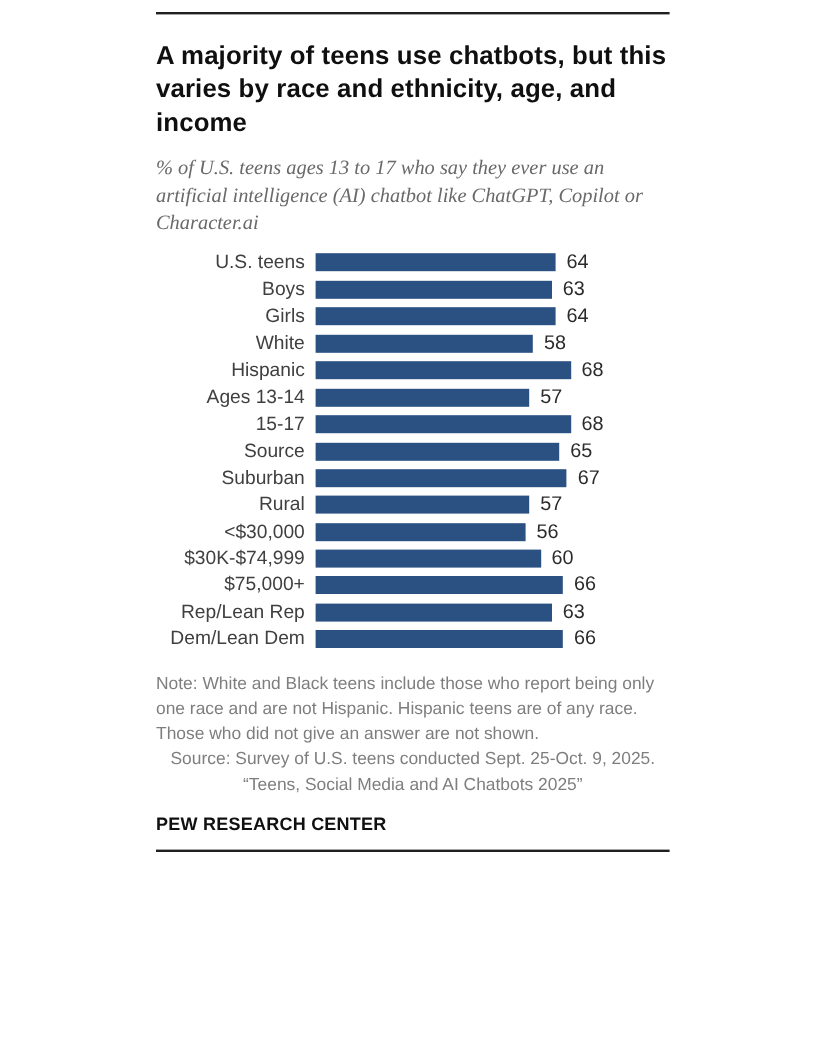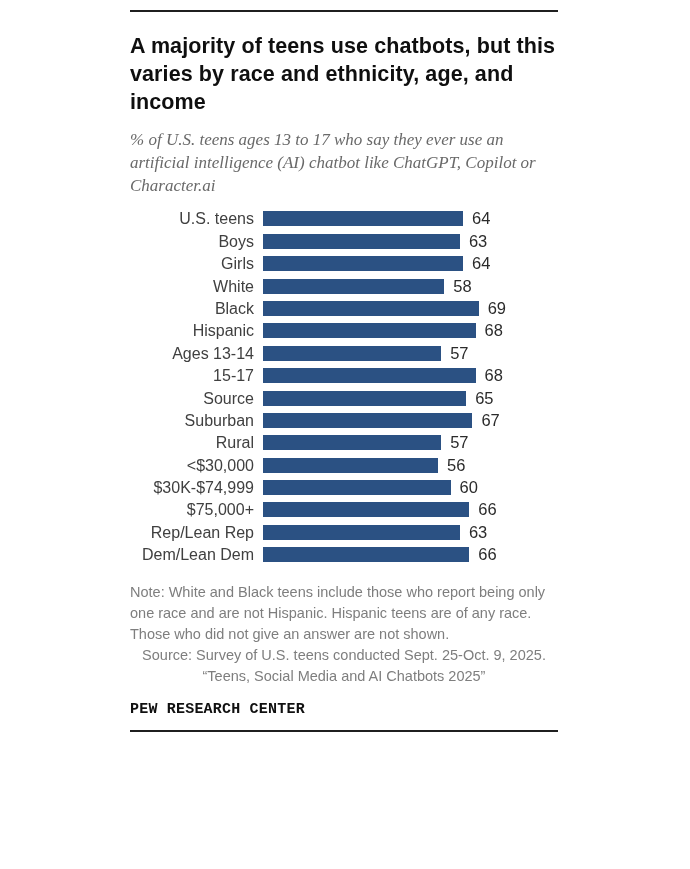--- a/index.html
+++ b/index.html
@@ -92,21 +92,20 @@
     line-height: 21px;
     margin: 0;
     text-align: center;
   }
   .pew {
     font-size: 15px;
     font-weight: bold;
     color: #101010;
     letter-spacing: 0.2px;
     margin: 14px 0 0 0;
-    font-family: Liberation Mono, monospace;
   }
 </style>
 </head>
 <body>
 
 <div class="page">
   <div class="content">
     <hr class="rule rule-top">
 
     <h1 class="title">A majority of teens use chatbots, but this varies by race and ethnicity, age, and income</h1>
@@ -133,25 +132,20 @@
             <div class="bar-value">64</div>
           </div>
         </div>
         <div class="bar-group">
           <div class="bar-row">
             <div class="bar-label">White</div>
             <div class="bar" style="width: 181.25px; background: rgb(43, 81, 131);"></div>
             <div class="bar-value">58</div>
           </div>
           <div class="bar-row">
-            <div class="bar-label">Black</div>
-            <div class="bar" style="width: 215.625px; background: rgb(43, 81, 131);"></div>
-            <div class="bar-value">69</div>
-          </div>
-          <div class="bar-row">
             <div class="bar-label">Hispanic</div>
             <div class="bar" style="width: 212.5px; background: rgb(43, 81, 131);"></div>
             <div class="bar-value">68</div>
           </div>
         </div>
         <div class="bar-group">
           <div class="bar-row">
             <div class="bar-label">Ages 13-14</div>
             <div class="bar" style="width: 178.125px; background: rgb(43, 81, 131);"></div>
             <div class="bar-value">57</div>

